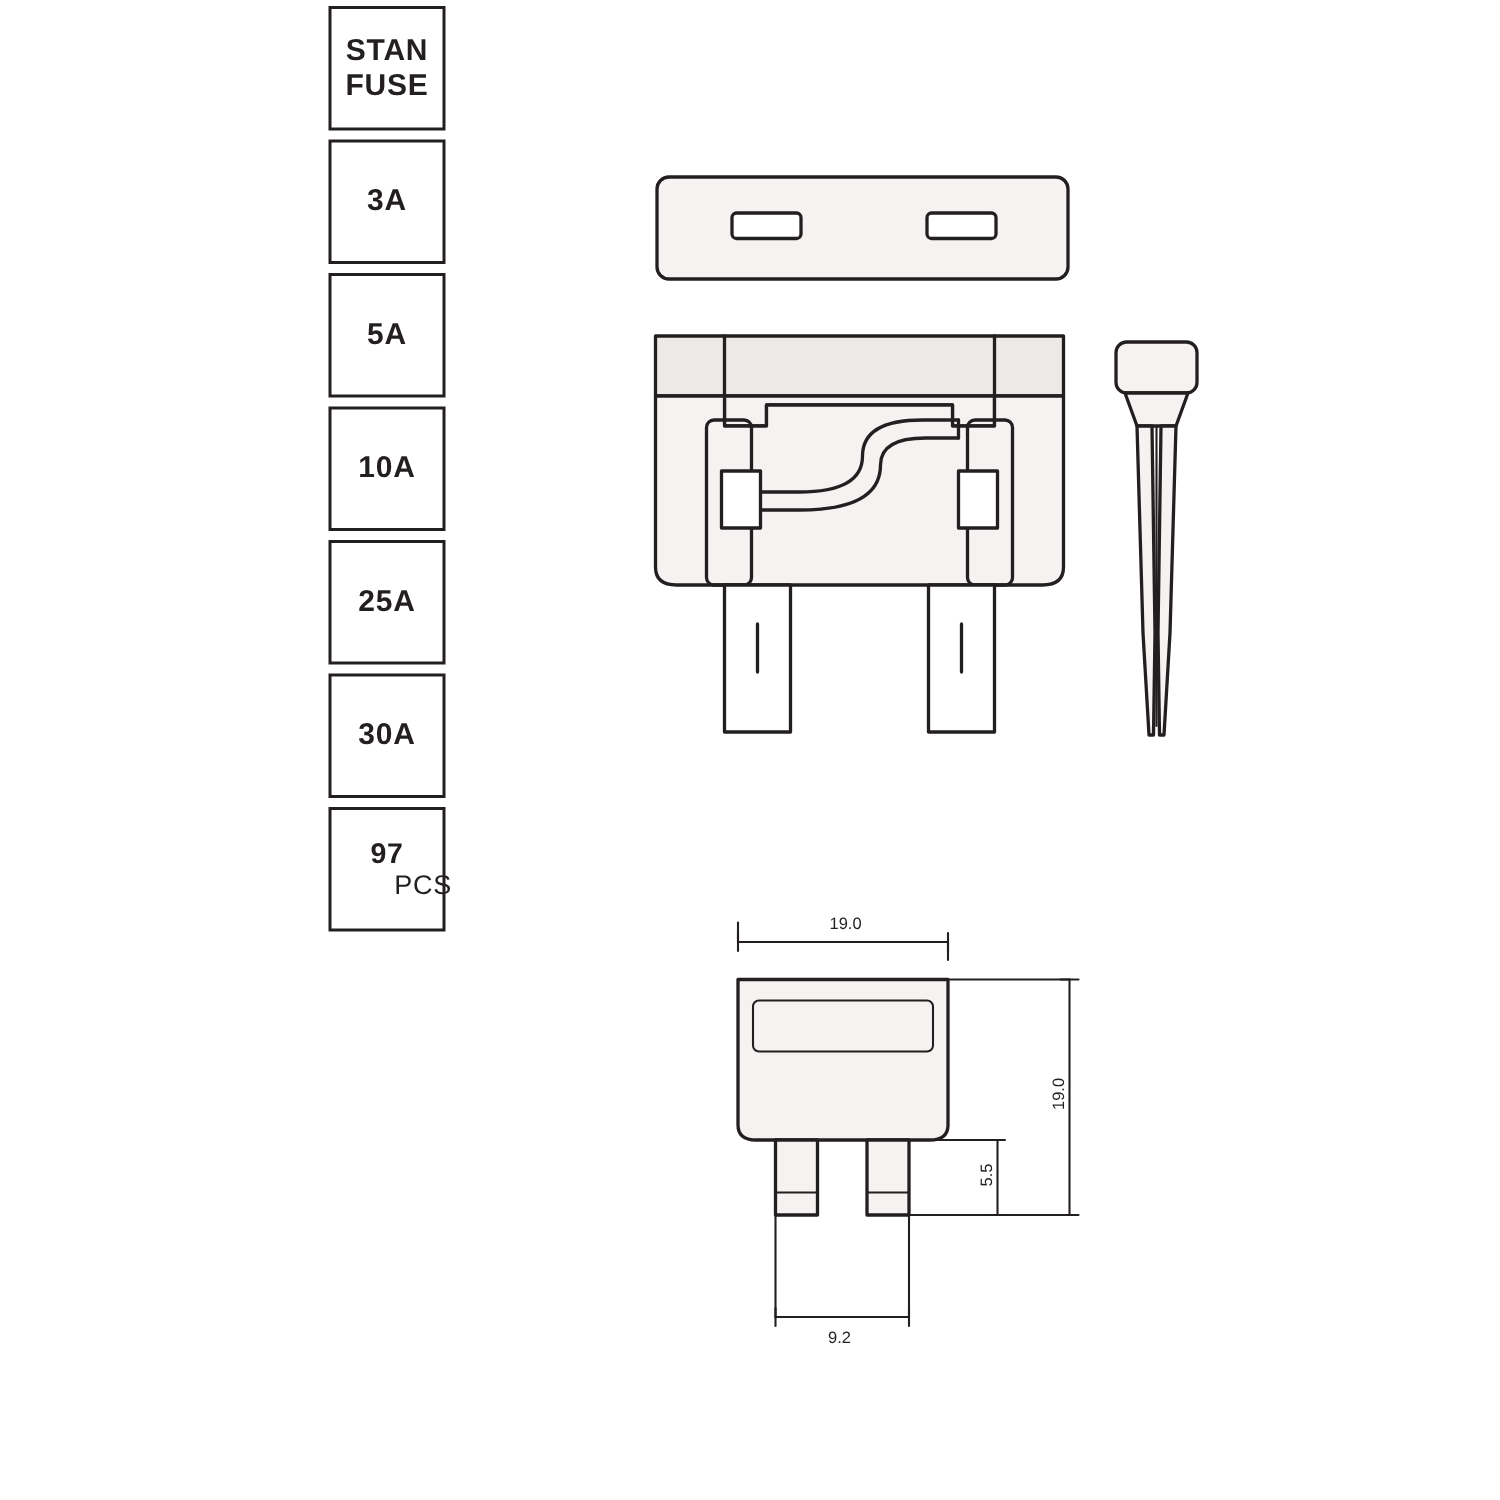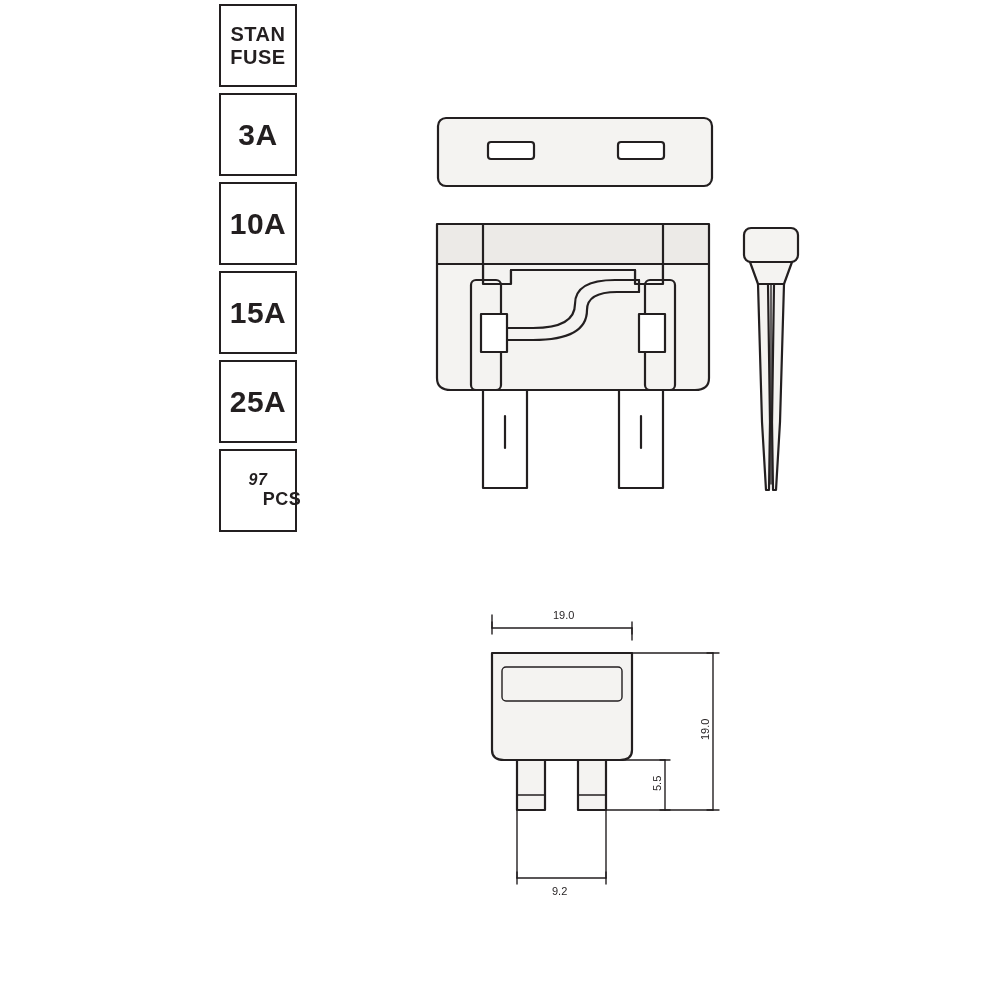--- a/index.html
+++ b/index.html
@@ -46,31 +46,30 @@
     letter-spacing: 0.5px;
   }
   .label-box .ln {
     display: block;
   }
   .label-box.small .ln {
     font-size: 20px;
     font-weight: 700;
   }
   .label-box.big .ln {
-    font-size: 30px;
+    font-size: 20px;
     font-weight: 700;
   }
   .label-box.mixed .ln1 {
-    font-size: 16px;
+    font-size: 19px;
     font-weight: 700;
-    font-style: italic;
   }
   .label-box.mixed .ln2 {
     font-size: 18px;
-    font-weight: 700;
+    font-weight: 400;
     margin-left: 48px;
   }
 
   
   svg.drawing {
     position: absolute;
     overflow: visible;
   }
   .stroke {
     fill: none;
@@ -120,35 +119,38 @@
     <div class="label-box small">
       <span class="ln">STAN</span>
       <span class="ln">FUSE</span>
     </div>
 
 
     <div class="label-box big">
       <span class="ln">3A</span>
     </div>
 
+    <div class="label-box big">
+      <span class="ln">5A</span>
+    </div>
 
 
     <div class="label-box big">
       <span class="ln">10A</span>
     </div>
 
-    <div class="label-box big">
-      <span class="ln">15A</span>
-    </div>
 
 
     <div class="label-box big">
       <span class="ln">25A</span>
     </div>
 
+    <div class="label-box big">
+      <span class="ln">30A</span>
+    </div>
 
     <div class="label-box mixed">
       <span class="ln ln1">97</span>
       <span class="ln ln2">PCS</span>
     </div>
 
   </div>
 
   <svg class="drawing" style="left:430px; top:110px;" width="290" height="90" viewBox="0 0 290 90">
     <rect class="fill-light" x="8" y="8" width="274" height="68" rx="8" ry="8"></rect>

